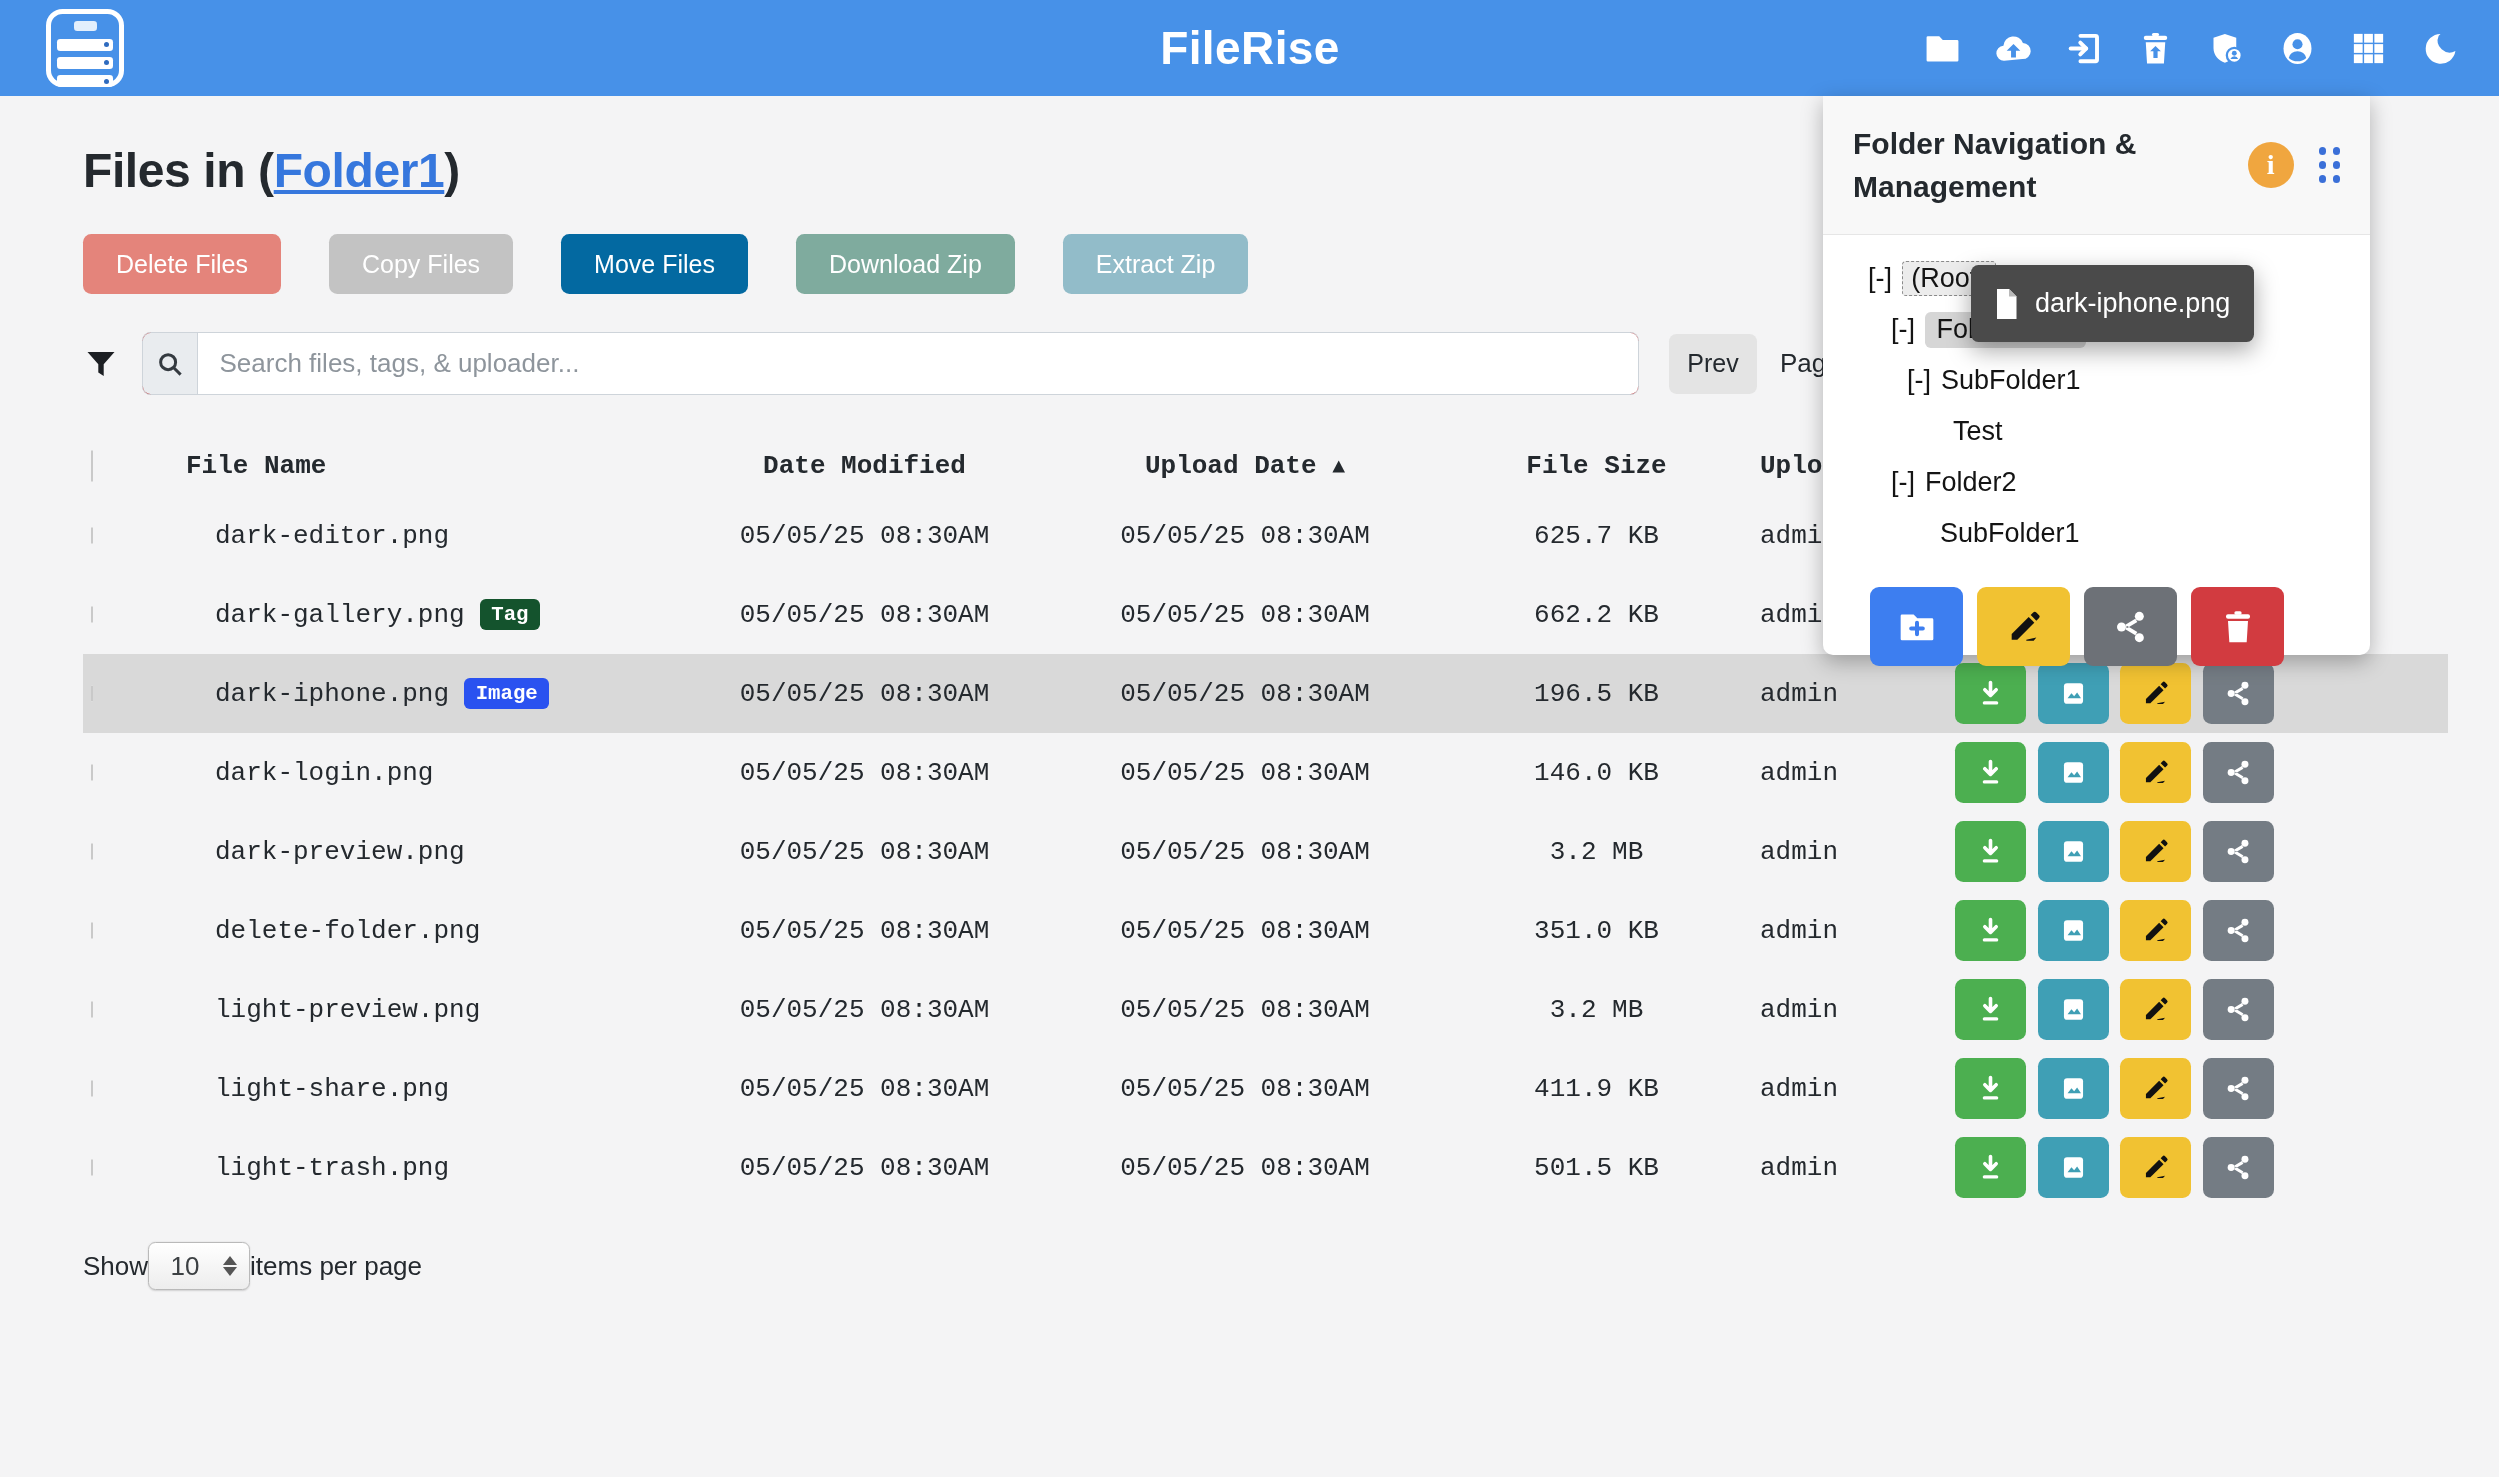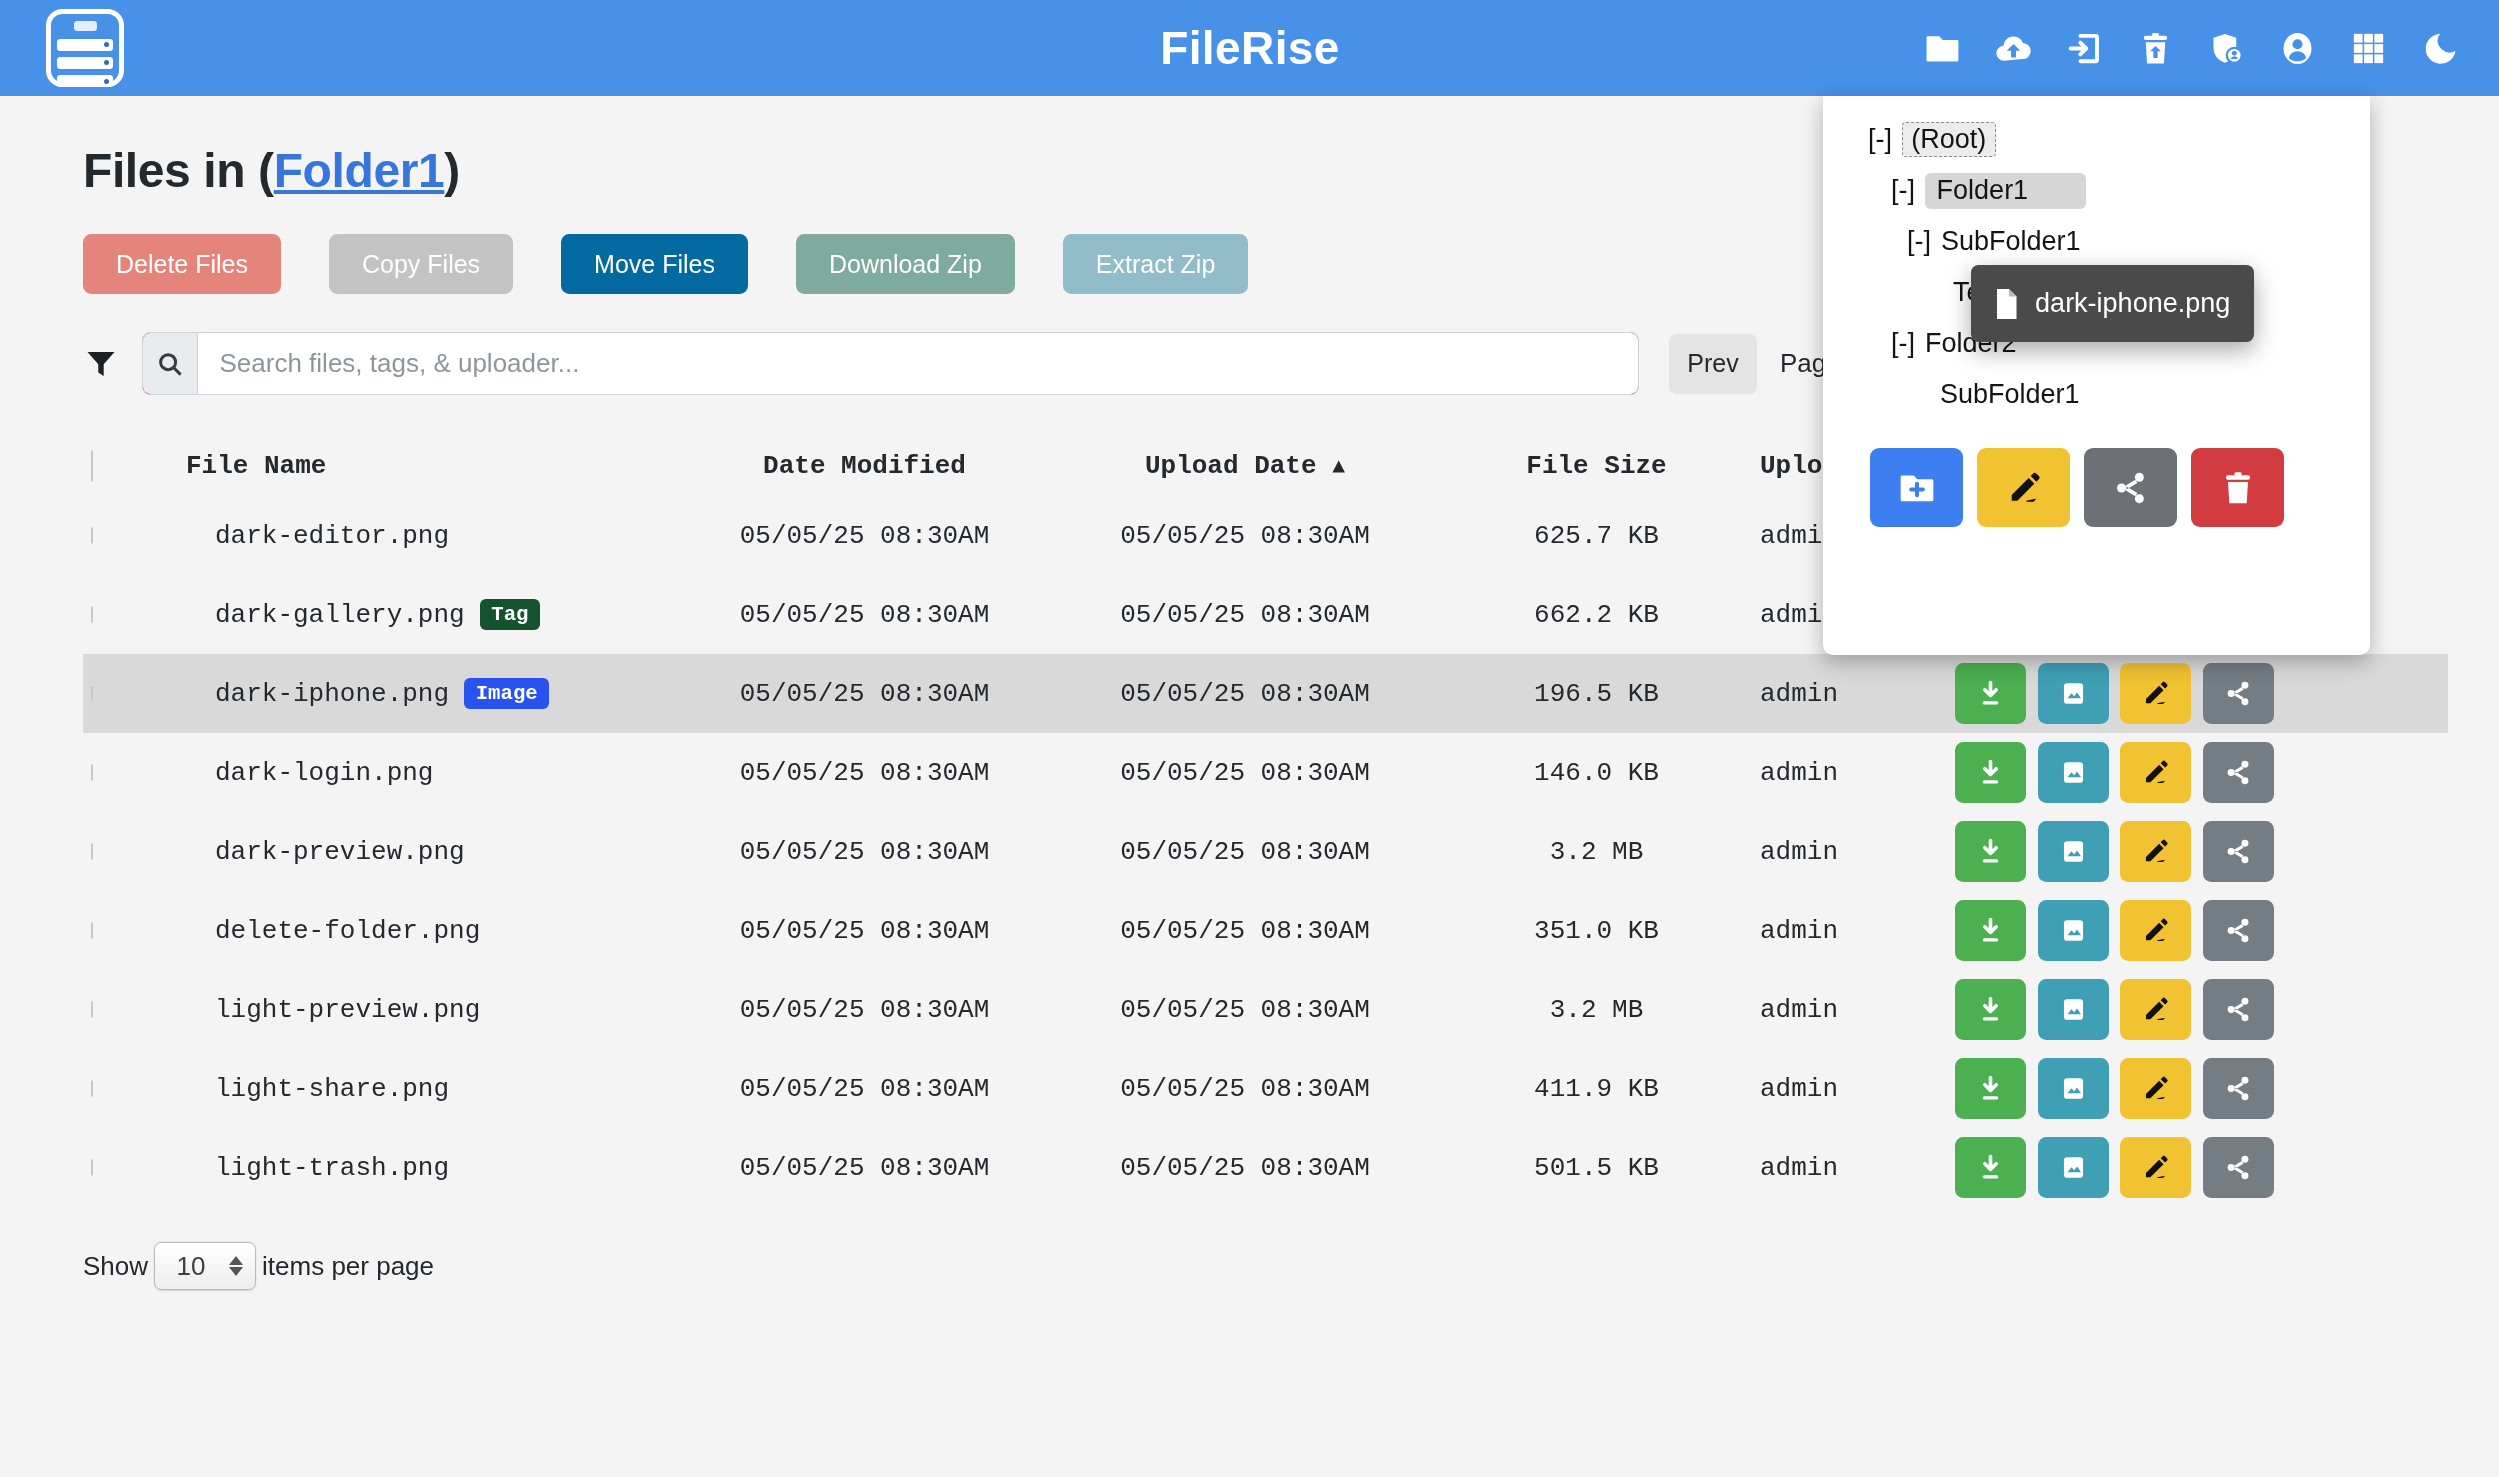--- a/index.html
+++ b/index.html
@@ -57,21 +57,21 @@
   .cb { width:29px; height:29px; background:#fff; border:1.7px solid #c9c9c9; border-radius:7.4px;
     margin-left:8.3px; cursor:pointer; }
   .fname { display:flex; align-items:center; gap:15px;margin-left:29px; }
   .badge { font-size:20.7px; font-weight:bold; color:#fff; border-radius:5.8px; padding:4.1px 11.6px; }
   .actions { display:flex; justify-content:flex-end; padding-right:174px; gap:11.6px; }
   .abtn { width:71px; height:61px; border:none; border-radius:8.3px; cursor:pointer;
     display:flex; align-items:center; justify-content:center; color:#fff; }
   .abtn svg { width:31px; height:31px; }
   .sort-arrow { font-size:21.5px; }
 
-  .pager { margin-top:35px; display:flex; align-items:center; gap:6px; font-size:26px; }
+  .pager { margin-top:35px; display:flex; align-items:center; gap:0; font-size:26px; }
   .sel { width:102px; height:48px; border:1.7px solid #b9b9b9; border-radius:7.4px;
     background:linear-gradient(#ffffff,#ededed); display:flex; align-items:center;
     padding:0 11.6px 0 21.5px; cursor:pointer; box-shadow:0 0.8px 1.7px rgba(0,0,0,.15); }
   .sel .val { flex:1; font-size:26px; color:#3c4043; }
   .sel .arrows { display:flex; flex-direction:column; gap:2.5px; }
   .sel .arrows i { width:0; height:0; border-left:7.4px solid transparent; border-right:7.4px solid transparent; }
   .sel .arrows i.up { border-bottom:9px solid #555; }
   .sel .arrows i.dn { border-top:9px solid #555; }
 
   
@@ -586,20 +586,35 @@
       <span class="arrows">
           <i class="up"></i>
           <i class="dn"></i>
         </span>
     </div>
     <span>items per page</span>
   </div>
 </div>
 
 <aside class="panel">
+  <div class="panel-head">
+    <div class="panel-title">
+      <div>Folder Navigation &amp;</div>
+      <div>Management</div>
+    </div>
+    <span class="info-ic">i</span>
+    <span class="drag-dots">
+        <i></i>
+        <i></i>
+        <i></i>
+        <i></i>
+        <i></i>
+        <i></i>
+      </span>
+  </div>
   <div class="tree" id="tree">
       <div class="tree-item" style="padding-left: 45px;">
         <span class="tree-pre">[-]</span>
         <span class="chip-drop">(Root)</span>
       </div>
       <div class="tree-item" style="padding-left: 68px;">
         <span class="tree-pre">[-]</span>
         <span class="chip-sel">Folder1</span>
       </div>
       <div class="tree-item" style="padding-left: 84px;">

